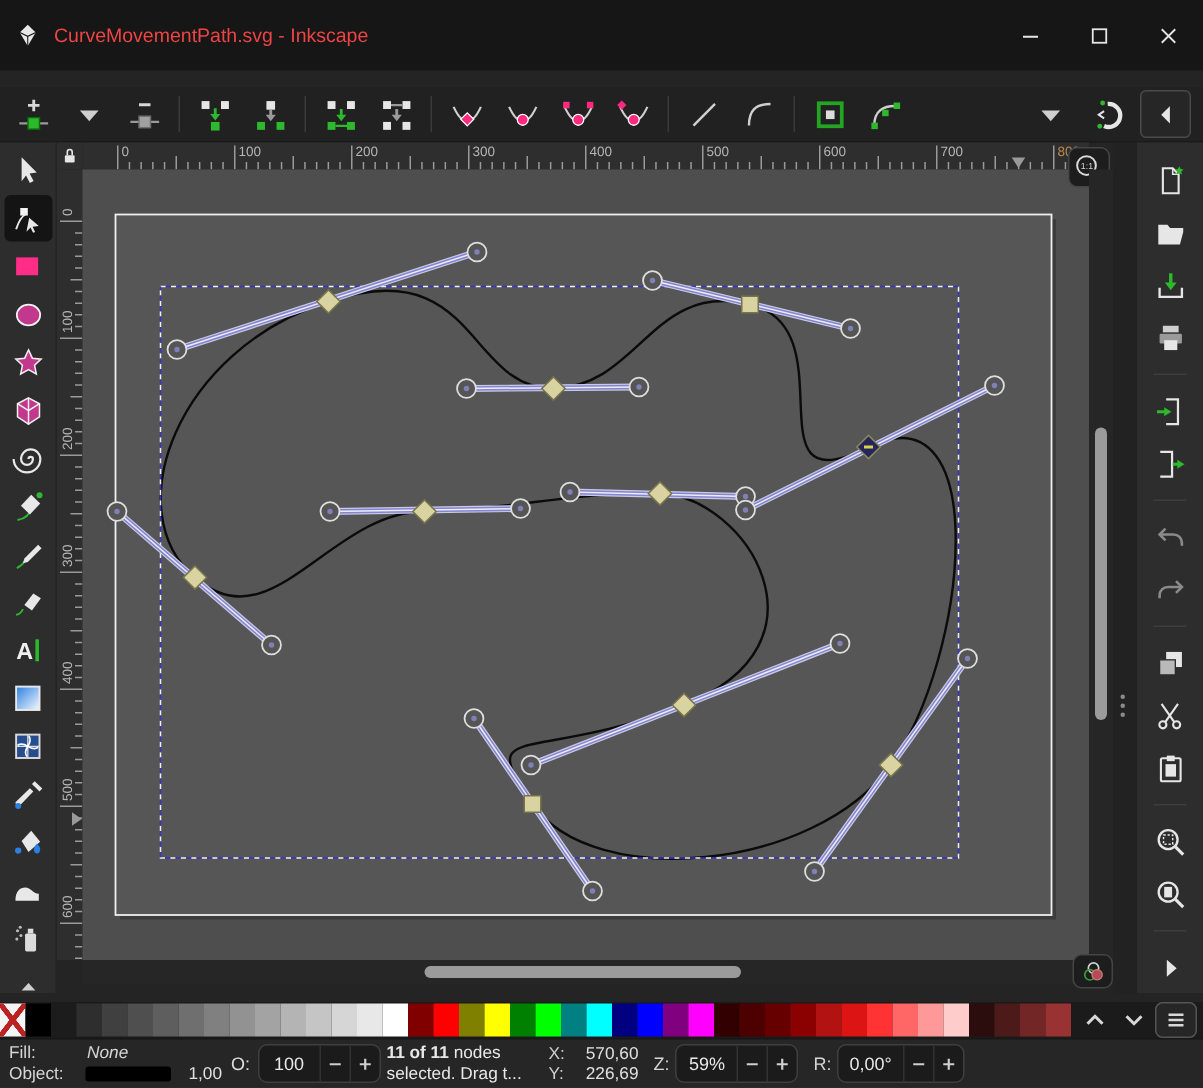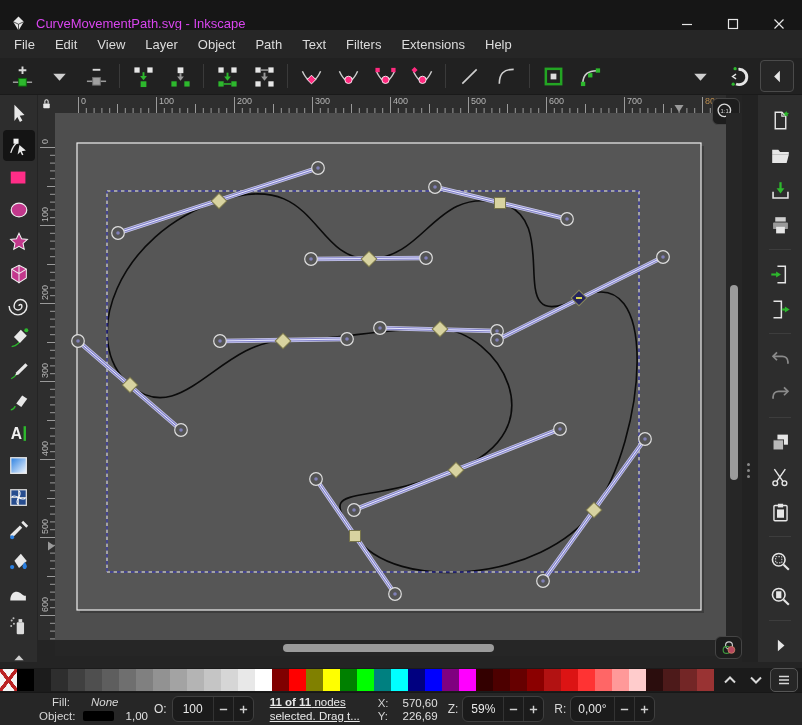--- a/index.html
+++ b/index.html
@@ -1,18 +1,18 @@
 <!DOCTYPE html>
 <html><head>
 <meta charset="utf-8">
 <style>
   html,body{margin:0;padding:0;background:#222;}
   .app{position:relative;width:802px;height:725px;background:#242424;font-family:"Liberation Sans",sans-serif;overflow:hidden;user-select:none;}
   
-  .titlebar{position:absolute;left:0;top:0;width:802px;height:47px;background:#161616;display:flex;align-items:center;color:#d946ef;justify-content:space-between;}
+  .titlebar{position:absolute;left:0;top:0;width:802px;height:47px;background:#161616;display:flex;align-items:center;color:#ef4444;justify-content:space-between;}
   .app-icon{margin-left:10px;width:17px;height:17px;display:flex;}
   .title{margin-left:9px;font-size:13px;}
   .winbtns{margin-left:auto;display:flex;height:100%;}
   .winbtn{width:46px;height:100%;display:flex;align-items:center;justify-content:center;}
   
   .menubar{position:absolute;left:0;top:30px;width:802px;height:28px;background:#262626;display:flex;align-items:center;padding-left:4px;box-sizing:border-box;}
   .menu-item{color:#dcdcdc;font-size:13px;padding:4px 10px;border-radius:3px;}
   
   .toolbar{position:absolute;left:0;top:58px;width:802px;height:37px;background:#212121;display:flex;align-items:center;padding:0 8px;box-sizing:border-box;gap:9px;border-bottom:1px solid #1a1a1a;}
   .tbtn{width:28px;height:28px;display:flex;align-items:center;justify-content:center;border-radius:4px;flex:0 0 auto;}
@@ -57,35 +57,35 @@
     linear-gradient(to top right, transparent 43%, #b22 44%, #b22 56%, transparent 57%),
     linear-gradient(to bottom right, transparent 43%, #b22 44%, #b22 56%, transparent 57%),#f5f5f5;}
   .palette-controls{display:flex;align-items:center;gap:2px;padding:0 4px;}
   .pbtn{width:24px;height:20px;display:flex;align-items:center;justify-content:center;}
   .pbtn svg{width:14px;height:14px;}
   .pbtn.burger{border:1px solid #555;border-radius:5px;background:#262626;width:26px;height:22px;}
   
   .statusbar{position:absolute;left:0;top:692px;width:802px;height:33px;background:#262626;border-top:1px solid #171717;display:flex;align-items:center;color:#e0e0e0;font-size:12px;box-sizing:border-box;}
   .fs-block{width:148px;display:flex;flex-direction:column;gap:1px;font-size:11.5px;padding-left:6px;box-sizing:border-box;}
   .fs-row{display:flex;align-items:center;height:13px;}
-  .fs-label{width:44px;text-align:center;margin-right:8px;color:#d6d6d6;margin-left:33px;}
+  .fs-label{width:44px;text-align:left;margin-right:8px;color:#d6d6d6;}
   .fs-none{font-style:italic;color:#d6d6d6;}
   .stroke-swatch{width:58px;height:10px;background:#000;border-radius:2px;}
   .stroke-w{margin-left:12px;text-align:center;}
   .spin{display:flex;align-items:center;background:#1b1b1b;border:1px solid #3f3f3f;border-radius:6px;height:24px;overflow:hidden;}
   .spin-val{padding:0 7px;min-width:26px;text-align:center;color:#e8e8e8;}
   .spin-btn{width:19px;height:100%;display:flex;align-items:center;justify-content:center;border-left:1px solid #333;}
   .spin-btn svg{width:11px;height:11px;}
   .o-block{display:flex;align-items:center;gap:5px;margin-left:6px;}
   .layer-block{display:flex;align-items:center;margin-left:26px;gap:8px;}
   .layer-color{width:3px;height:17px;background:#3b7bde;border-radius:1px;}
   .layer-name{font-size:13px;color:#ececec;margin-right:6px;}
   .sicon{width:20px;height:20px;display:flex;align-items:center;justify-content:center;}
   .sicon svg{width:17px;height:17px;}
-  .msg-block{margin-left:16px;width:102px;font-size:11.5px;line-height:1.25;color:#e8e8e8;text-decoration:underline;}
+  .msg-block{margin-left:4px;width:102px;font-size:11.5px;line-height:1.25;color:#e8e8e8;}
   .xy-block{margin-left:6px;display:grid;grid-template-columns:16px 44px;font-size:11.5px;row-gap:1px;}
   .xy-l{color:#cfcfcf;}
   .xy-v{text-align:right;}
   .zr-label{margin:0 4px 0 10px;color:#d6d6d6;}
   text{font-family:"Liberation Sans",sans-serif;}
 </style>
 </head>
 <body>
 
 <div class="app">
@@ -111,32 +111,20 @@
           </svg>
         </div>
       <div class="winbtn">
           <svg width="12" height="12" viewBox="0 0 12 12">
             <path d="M1.5 1.5l9 9M10.5 1.5l-9 9" stroke="#e6e6e6" stroke-width="1.2"></path>
           </svg>
         </div>
     </div>
   </div>
 
-  <div class="menubar" id="menubar">
-      <div class="menu-item">File</div>
-      <div class="menu-item">Edit</div>
-      <div class="menu-item">View</div>
-      <div class="menu-item">Layer</div>
-      <div class="menu-item">Object</div>
-      <div class="menu-item">Path</div>
-      <div class="menu-item">Text</div>
-      <div class="menu-item">Filters</div>
-      <div class="menu-item">Extensions</div>
-      <div class="menu-item">Help</div>
-    </div>
   <div class="toolbar" id="toolbar">
       <div class="tbtn">
         <svg viewBox="0 0 24 24" fill="none">
           <path d="M8 5.5h8M12 1.5v8" stroke="#d8d8d8" stroke-width="2"></path>
           <path d="M2 18h20" stroke="#9a9a9a" stroke-width="1.6"></path>
           <rect x="8" y="14" width="8" height="8" fill="#2db82d" stroke="#0c6c0c"></rect>
         </svg>
       </div>
       <div class="tbtn">
         <svg viewBox="0 0 24 24" fill="none">

